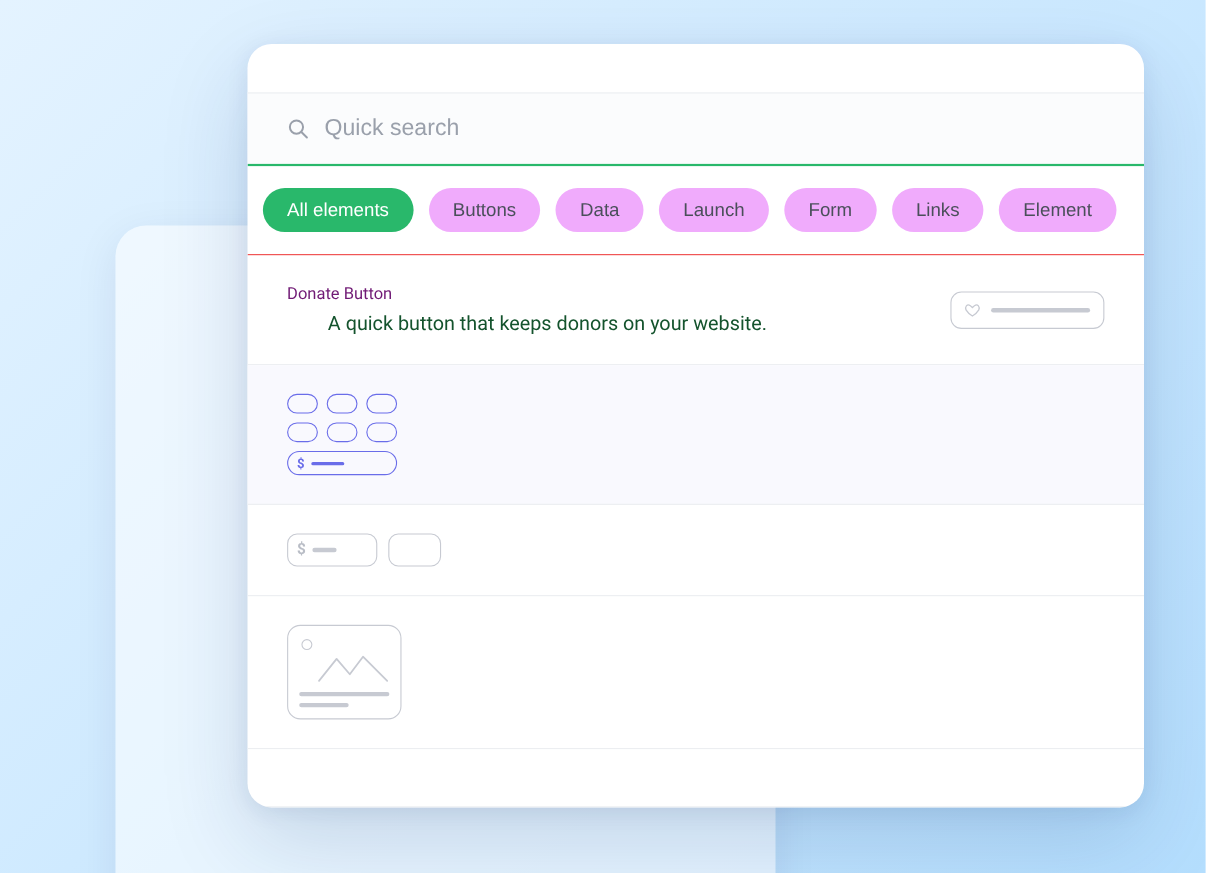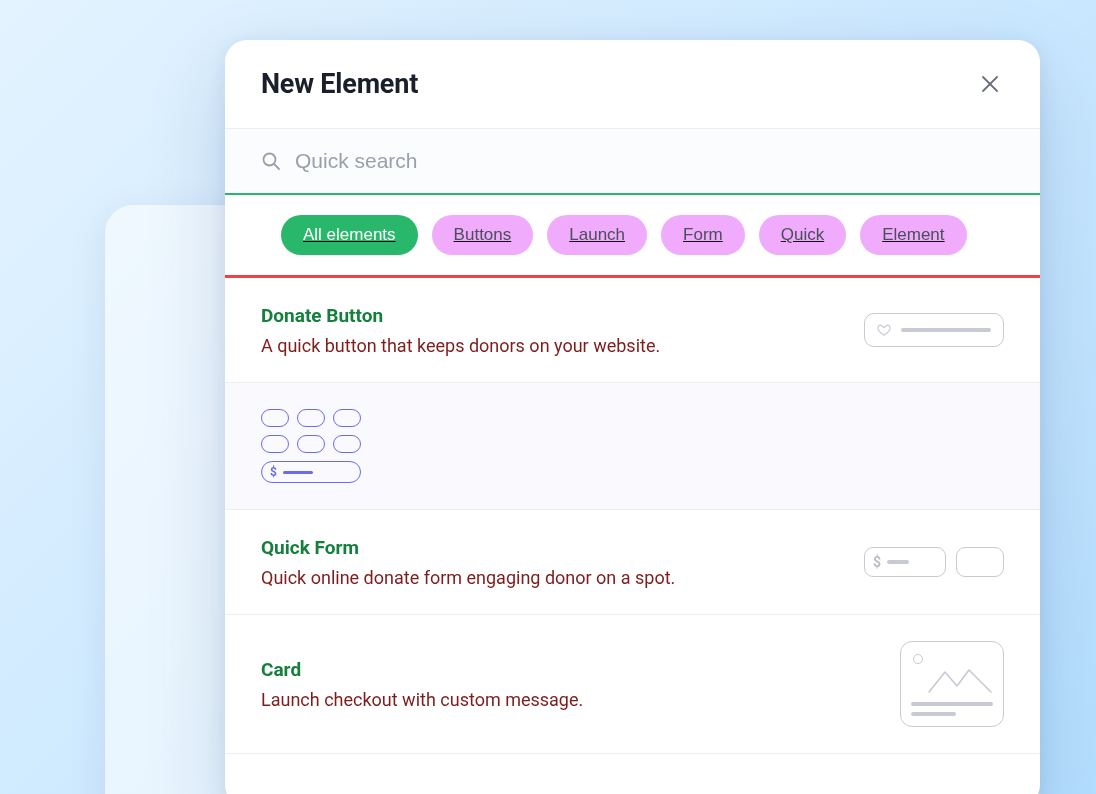--- a/index.html
+++ b/index.html
@@ -49,36 +49,36 @@
     background: none; border: none;
   }
   .search-bar {
     border-top: 1px solid #eceef1;
     border-bottom: 2px solid #29b86b;
     background: #fbfcfd;
     padding: 20px 36px;
     display: flex;
     align-items: center;
     gap: 14px;
+    margin-top: 44px;
   }
   .search-icon { color: #9aa0ab; flex-shrink: 0; }
   .search-input {
     border: none; outline: none;
     background: transparent;
     font-size: 21px;
     color: #3a3f4a;
     width: 100%;
   }
   .search-input::placeholder { color: #9aa0ab; }
   .filter-row {
-    padding: 20px 56px;
+    padding: 20px 14px;
     display: flex;
     gap: 14px;
-    border-bottom: 3px solid #ef4444;
-    text-decoration: underline;
+    border-bottom: 1px solid #ef4444;
   }
   .chip {
     padding: 10px 22px;
     border-radius: 999px;
     background: #f0abfc;
     color: #4a4f5a;
     font-size: 17px;
     font-weight: 500;
     border: none;
     cursor: pointer;
@@ -93,28 +93,29 @@
     border-bottom: 1px solid #eceef1;
     display: flex;
     align-items: center;
     justify-content: space-between;
     gap: 20px;
     cursor: pointer;
   }
   .item.highlight { background: #f9f9fe; }
   .item-text { flex: 1; }
   .item-title {
-    font-size: 19px;
-    font-weight: 700;
-    color: #15803d;
+    font-size: 15px;
+    font-weight: 400;
+    color: #701a75;
     margin-bottom: 8px;
   }
   .item-desc {
     font-size: 18px;
-    color: #7f1d1d;
+    color: #14532d;
+    margin-left: 37px;
   }
   .item-graphic {
     flex-shrink: 0;
     display: flex;
     align-items: center;
     justify-content: center;
   }
   
   .g-btn {
     width: 140px; height: 34px;
@@ -157,44 +158,36 @@
   .g-card-line { height: 4px; background: #c7cad2; border-radius: 2px; }
   .g-card-line.short { width: 55%; margin-top: 6px; }
 </style>
 </head>
 <body>
 
 <div class="back-card"></div>
 
 <div class="modal">
 
-  <div class="modal-header">
-    <h1 class="modal-title">New Element</h1>
-    <button class="close-btn">
-      <svg width="18" height="18" viewBox="0 0 18 18" fill="none" stroke="currentColor" stroke-width="1.8" stroke-linecap="round">
-        <line x1="2" y1="2" x2="16" y2="16"></line>
-          <line x1="16" y1="2" x2="2" y2="16"></line>
-      </svg>
-    </button>
-  </div>
 
   <div class="search-bar">
     <svg class="search-icon" width="20" height="20" viewBox="0 0 20 20" fill="none" stroke="currentColor" stroke-width="1.8" stroke-linecap="round">
       <circle cx="8.5" cy="8.5" r="6"></circle>
         <line x1="13.2" y1="13.2" x2="18" y2="18"></line>
     </svg>
     <input class="search-input" type="text" placeholder="Quick search" style="">
   </div>
 
   <div class="filter-row">
     <button class="chip active">All elements</button>
     <button class="chip">Buttons</button>
+    <button class="chip">Data</button>
     <button class="chip">Launch</button>
     <button class="chip">Form</button>
-    <button class="chip">Quick</button>
+    <button class="chip">Links</button>
     <button class="chip">Element</button>
   </div>
 
   <div class="list">
 
     <div class="item">
       <div class="item-text">
         <div class="item-title">Donate Button</div>
         <div class="item-desc">A quick button that keeps donors on your website.</div>
       </div>
@@ -223,40 +216,32 @@
             </div>
           <div class="g-amount">
               <span class="d">$</span>
               <div class="l"></div>
             </div>
         </div>
       </div>
     </div>
 
     <div class="item">
-      <div class="item-text">
-        <div class="item-title">Quick Form</div>
-        <div class="item-desc">Quick online donate form engaging donor on a spot.</div>
-      </div>
       <div class="item-graphic">
         <div class="g-quick">
           <div class="g-q-left">
               <span class="d">$</span>
               <div class="l"></div>
             </div>
           <div class="g-q-right"></div>
         </div>
       </div>
     </div>
 
     <div class="item">
-      <div class="item-text">
-        <div class="item-title">Card</div>
-        <div class="item-desc">Launch checkout with custom message.</div>
-      </div>
       <div class="item-graphic">
         <div class="g-card">
           <div class="g-card-top">
             <div class="g-sun"></div>
             <svg width="66" height="30" viewBox="0 0 66 30" fill="none" stroke="#c7cad2" stroke-width="1.6" stroke-linejoin="round" stroke-linecap="round">
               <polyline points="2,28 18,8 30,22 42,6 64,28"></polyline>
             </svg>
           </div>
           <div>
             <div class="g-card-line"></div>

